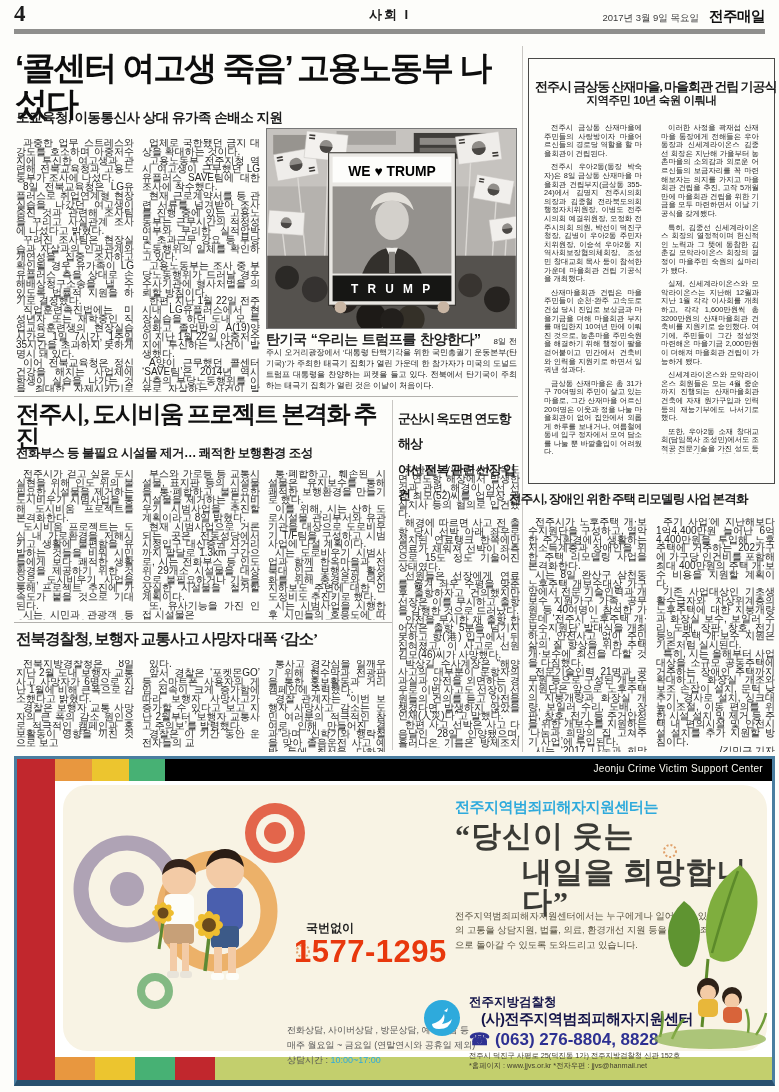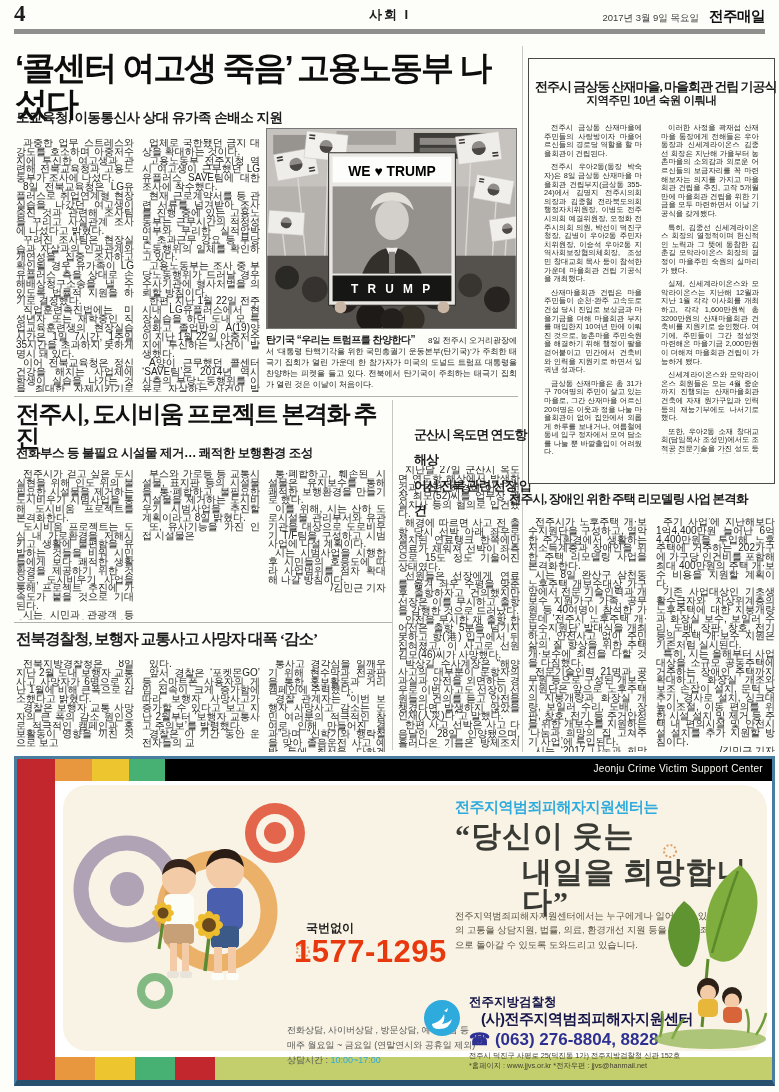--- a/index.html
+++ b/index.html
@@ -23,21 +23,21 @@
   .byline-end p:last-child { text-align:right; text-indent:0; }
 
   .lead-headline { left:15px; top:50px; width:503px; font:900 33px/1.08 "Liberation Sans", sans-serif; letter-spacing:-2px; color:#0d0d0d; }
   .lead-subhead  { left:16px; top:111px; font:700 13.5px/1 "Liberation Sans", sans-serif; letter-spacing:-0.5px; }
   .lead-col1 { left:16px;  top:139px; width:118px; height:253px; }
   .lead-col2 { left:142px; top:139px; width:118px; height:253px; }
 
   .photo-fig { left:266px; top:128px; width:251px; margin:0; }
   .photo-svg { display:block; width:251px; height:201px; border:1px solid #777; box-sizing:border-box; }
   .photo-caption { margin:5px 0 0; font-size:8px; line-height:11px; text-align:justify; color:#222; }
-  .caption-title { font-size:10px; font-weight:700; letter-spacing:-0.5px; margin-right:13px; }
+  .caption-title { font-size:14px; font-weight:700; letter-spacing:-0.5px; margin-right:13px; }
 
   .hrule1 { left:14px; top:396px; width:504px; height:1px; background:#b3b1ad; }
   .hrule2 { left:14px; top:622px; width:378px; height:1px; background:#b3b1ad; }
   .vrule1 { left:522px; top:46px;  width:1px; height:706px; background:#c9c7c3; }
   .vrule2 { left:392px; top:400px; width:1px; height:350px; background:#c9c7c3; }
 
   .dosi-title   { left:16px; top:402px; width:378px; font:700 24px/1 "Liberation Serif", serif; letter-spacing:-1.5px; color:#111; }
   .dosi-subhead { left:16px; top:447px; font:700 12.5px/1 "Liberation Sans", sans-serif; letter-spacing:-0.5px; }
   .dosi-col1 { left:16px;  top:470px; width:118px; height:150px; }
   .dosi-col2 { left:142px; top:470px; width:118px; height:150px; }
@@ -237,32 +237,34 @@
   <section>
     <h3 class="abs dosi-title" style="margin:0;">전주시, 도시비움 프로젝트 본격화 추진</h3>
     <h4 class="abs dosi-subhead" style="margin:0;">전화부스 등 불필요 시설물 제거… 쾌적한 보행환경 조성</h4>
     <div class="abs body-col dosi-col1">
         <p>전주시가 걷고 싶은 도시 실현을 위해 인도 위의 불필요한 시설물을 제거하는 도시비우기 시범사업을 통해 도시비움 프로젝트를 본격화한다.</p>
         <p>도시비움 프로젝트는 도심 내 가로환경을 저해시키고 생활에 불편함을 유발하는 것들을 비워 시민들에게 보다 쾌적한 생활환경을 제공하기 위한 것으로, 도시비우기 사업을 통해 프로젝트 추진에 가속도가 붙을 것으로 기대된다.</p>
         <p>시는 시민과 관광객 등 유동인구가 많은 지역을 대상으로 인도위의 전화</p>
       </div>
     <div class="abs body-col dosi-col2">
         <p>부스와 가로등 등 교통시설물, 표지판 등의 시설물을 통·폐합하고 불필요한 시설물을 제거하는 도시비우기 시범사업을 추진할 계획이라고 8일 밝혔다.</p>
+        <p>현재 시범사업으로 거론되는 곳은 전동성당에서 시청입구 대신증권 사거리까지 팔달로 1.3km 구간으로, 시는 전화부스 등 인도 위 29개소 시설물을 대상으로 불필요하거나 기능을 상실한 시설물을 철거할 계획이다.</p>
         <p>또, 유사기능을 가진 인접 시설물은</p>
       </div>
     <div class="abs body-col dosi-col3 byline-end">
         <p>통·폐합하고, 훼손된 시설물은 유지보수를 통해 쾌적한 보행환경을 만들기로 했다.</p>
         <p>이를 위해, 시는 산하 도로시설물 관리부서와 유관기관을 대상으로 도로비우기 T/F팀을 구성하고 시범사업에 나설 계획이다.</p>
+        <p>시는 도로비우기 시범사업과 함께 한옥마을과 전북대 인근 보행상권 활성화를 위해 충경로와 덕진지하보도 주변에 대한 인도정비도 추진키로 했다.</p>
         <p>시는 시범사업을 시행한 후 시민들의 호응도에 따라 사업범위를 점차 확대해 나갈 방침이다.</p>
         <p>/김민근 기자</p>
       </div>
   </section>
 
   <section>
-    <h3 class="abs gunsan-title" style="margin:16px;">
+    <h3 class="abs gunsan-title" style="margin:0;">
       <span>군산시 옥도면 연도항 해상</span><br>
       <span>어선 전복 관련 선장 입건</span>
     </h3>
     <div class="abs body-col gunsan-col byline-end">
         <p>지난달 27일 군산시 옥도면 연도항 해상에서 발생한 것과 관련, 해경이 어선 선장 최모(52)씨를 업무상 과실치사 등의 혐의로 입건했다.</p>
         <p>해경에 따르면 사고 전 출항 당시 선박 아래 좌우로 설치된 연료탱크 한쪽에만 연료가 채워져 선박이 좌측으로 15도 정도 기울어진 상태였다.</p>
         <p>선원들은 선장에게 연료를 옮겨 좌우 수평을 맞춘 후 출항하자고 건의했지만 선장은 이를 무시하고 출항을 감행한 것으로 드러났다.</p>
         <p>안전을 무시한 채 출항 한 어선은 출항 5분을 넘기지 못하고 항(港) 입구에서 뒤집혀졌고, 이 사고로 선원 김모(46)씨가 사망했다.</p>
         <p>박상길 수사계장은 “해양사고의 대부분이 운항자의 과실과 안전을 외면하는 경우로 이번 사고도 선장이 선원들의 건의를 듣고 안전을 챙겼다면 발생하지 않았을 인재(人災)다”고 말했다.</p>
         <p>한편 사고 선박은 사고 다음날인 28일 인양됐으며, 흘러나온 기름은 방제조치가 완료됐다.</p>

